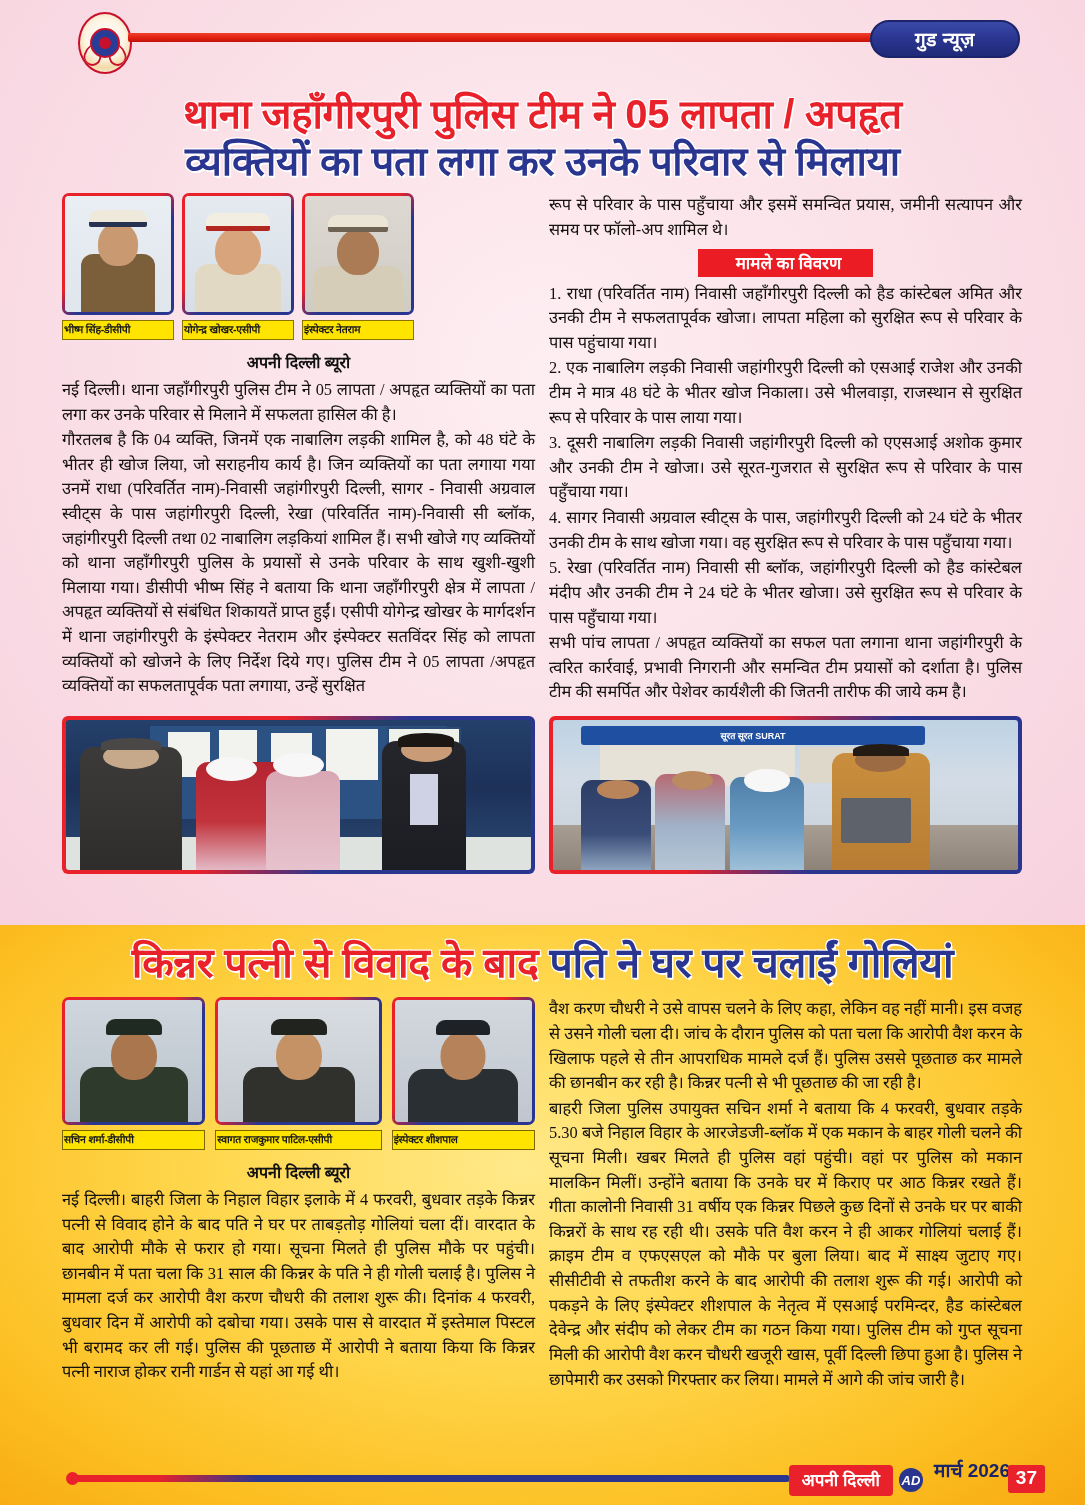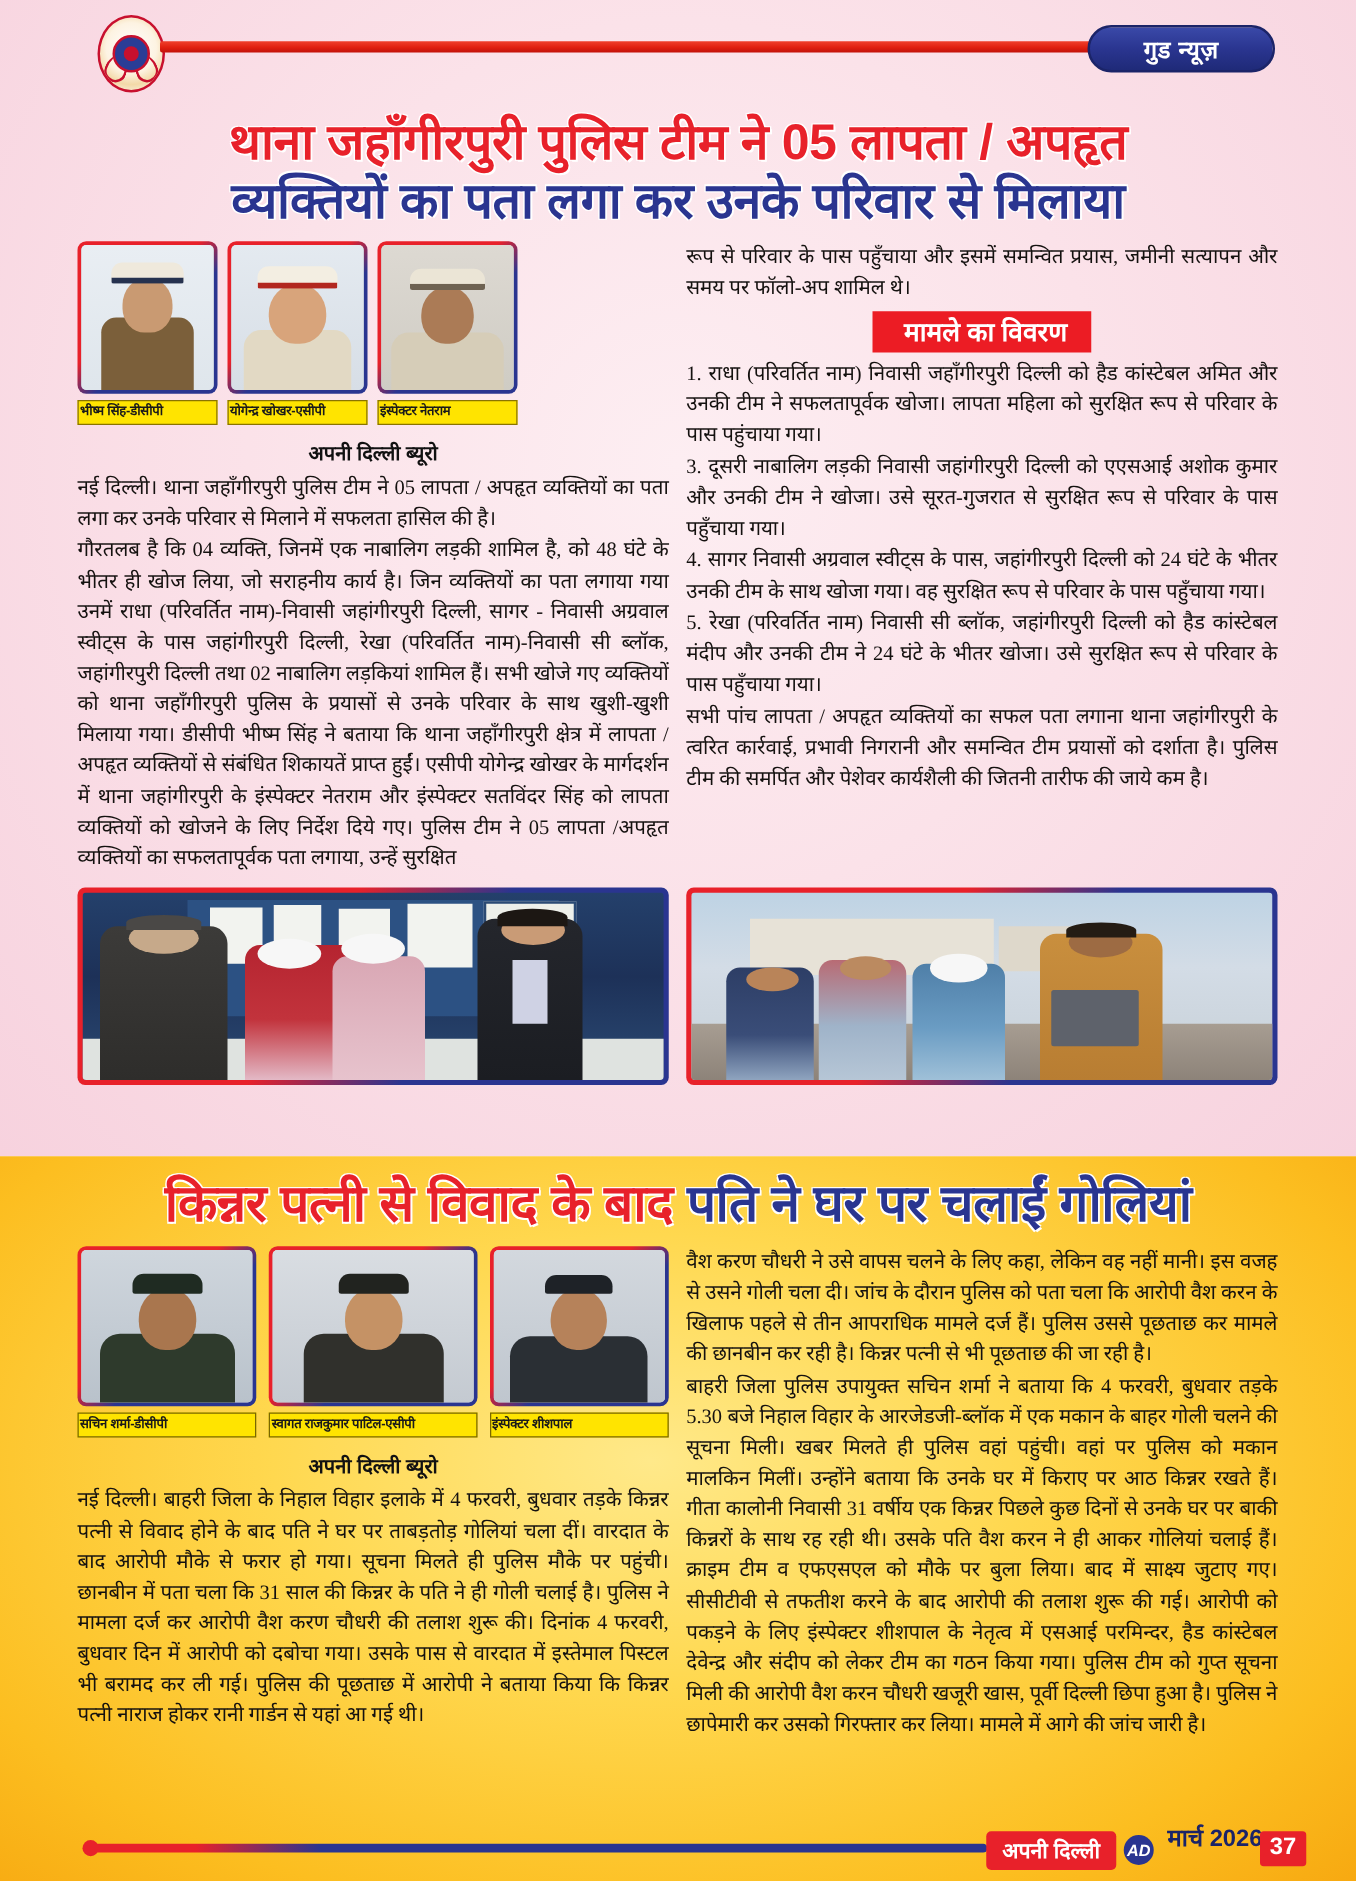--- a/index.html
+++ b/index.html
@@ -165,21 +165,21 @@
     text-justify: inter-word;
   }
   .body-text p { margin-bottom: 1px; }
 
   .section-banner {
     display: block;
     margin: 6px auto 5px auto;
     width: 175px;
     background: #ec1c24;
     color: #ffffff;
-    font-size: 21px;
+    font-size: 17px;
     font-weight: bold;
     text-align: center;
     padding: 2px 6px 3px 12px;
   }
 
   .case-list p { margin-bottom: 1px; }
 
   
   .scene-row {
     display: flex;
@@ -373,20 +373,21 @@
 
     <div class="col">
       <div class="body-text">
         <p>रूप से परिवार के पास पहुँचाया और इसमें समन्वित प्रयास, जमीनी सत्यापन और समय पर फॉलो-अप शामिल थे।</p>
       </div>
 
       <div class="section-banner">मामले का विवरण</div>
 
       <div class="body-text case-list">
         <p>1. राधा (परिवर्तित नाम) निवासी जहाँगीरपुरी दिल्ली को हैड कांस्टेबल अमित और उनकी टीम ने सफलतापूर्वक खोजा। लापता महिला को सुरक्षित रूप से परिवार के पास पहुंचाया गया।</p>
+        <p>2. एक नाबालिग लड़की निवासी जहांगीरपुरी दिल्ली को एसआई राजेश और उनकी टीम ने मात्र 48 घंटे के भीतर खोज निकाला। उसे भीलवाड़ा, राजस्थान से सुरक्षित रूप से परिवार के पास लाया गया।</p>
         <p>3. दूसरी नाबालिग लड़की निवासी जहांगीरपुरी दिल्ली को एएसआई अशोक कुमार और उनकी टीम ने खोजा। उसे सूरत-गुजरात से सुरक्षित रूप से परिवार के पास पहुँचाया गया।</p>
         <p>4. सागर निवासी अग्रवाल स्वीट्स के पास, जहांगीरपुरी दिल्ली को 24 घंटे के भीतर उनकी टीम के साथ खोजा गया। वह सुरक्षित रूप से परिवार के पास पहुँचाया गया।</p>
         <p>5. रेखा (परिवर्तित नाम) निवासी सी ब्लॉक, जहांगीरपुरी दिल्ली को हैड कांस्टेबल मंदीप और उनकी टीम ने 24 घंटे के भीतर खोजा। उसे सुरक्षित रूप से परिवार के पास पहुँचाया गया।</p>
         <p>सभी पांच लापता / अपहृत व्यक्तियों का सफल पता लगाना थाना जहांगीरपुरी के त्वरित कार्रवाई, प्रभावी निगरानी और समन्वित टीम प्रयासों को दर्शाता है। पुलिस टीम की समर्पित और पेशेवर कार्यशैली की जितनी तारीफ की जाये कम है।</p>
       </div>
     </div>
 
   </div>
 
   <div class="scene-row">
@@ -418,20 +419,23 @@
         <div style="position:absolute;left:71.5%;top:9%;width:12%;height:9%;background:#1c1713;border-radius:50% 50% 0 0;"></div>
         <div style="position:absolute;left:74%;top:36%;width:6%;height:34%;background:#cfd2e4;"></div>
       </div>
     </div>
 
     <div class="scene-frame">
       <div class="scene-photo">
         <div class="st-sky"></div>
         <div class="st-bld" style="left:10%;top:14%;width:42%;height:30%;"></div>
         <div class="st-bld" style="left:53%;top:18%;width:22%;height:24%;background:#ded8cb;"></div>
+        <div class="st-arch">
+          <div style="position:absolute;left:0;top:0;width:100%;height:100%;display:flex;align-items:center;justify-content:space-around;color:#ffffff;font-size:9px;font-weight:bold;">सूरत  सूरत  SURAT</div>
+        </div>
         <div class="st-road"></div>
 
         <div class="fig" style="left:6%;width:15%;height:60%;background:linear-gradient(180deg,#2d3e66 0%,#3a4d78 60%,#8fa4bf 100%);border-radius:11px 11px 0 0;"></div>
         <div style="position:absolute;left:9.5%;top:40%;width:9%;height:13%;background:#b98459;border-radius:50%;"></div>
         <div class="fig" style="left:22%;width:15%;height:64%;background:linear-gradient(180deg,#b86b74 0%,#9fb3c9 55%,#b6c6d6 100%);border-radius:11px 11px 0 0;"></div>
         <div style="position:absolute;left:25.5%;top:34%;width:9%;height:13%;background:#bb8a60;border-radius:50%;"></div>
         <div class="fig" style="left:38%;width:16%;height:62%;background:linear-gradient(180deg,#4f7fa8 0%,#6a9cc3 55%,#9fc0d8 100%);border-radius:11px 11px 0 0;"></div>
         <div class="blur-face" style="left:41%;top:33%;width:10%;height:15%;"></div>
 
         <div class="fig" style="left:60%;width:21%;height:78%;background:linear-gradient(180deg,#c98f3e 0%,#b87d32 100%);border-radius:13px 13px 0 0;"></div>

